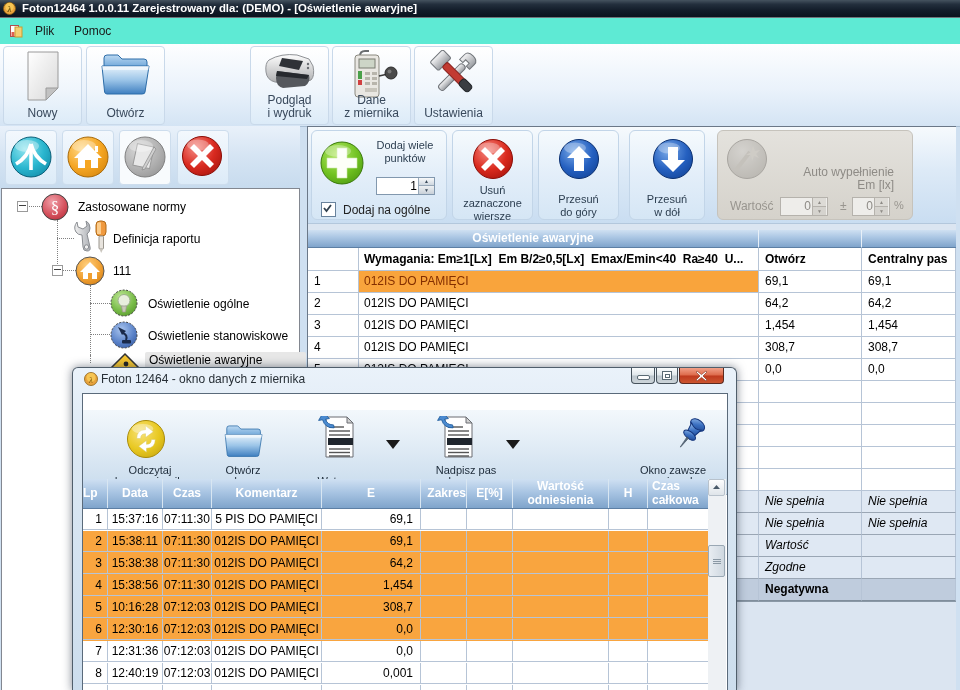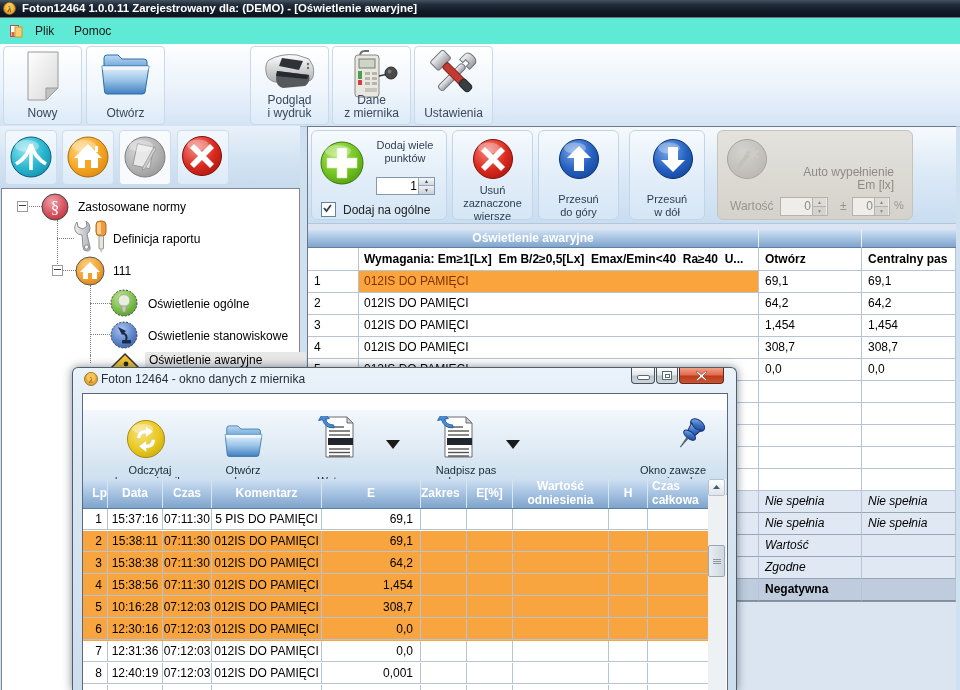--- a/index.html
+++ b/index.html
@@ -664,26 +664,26 @@
             <path d="M14 10 Q20 14 26 10 L24 20 Q20 22 16 20 Z" fill="url(#pin)" stroke="#12337a"></path>
             <ellipse cx="20" cy="21" rx="7" ry="3.5" fill="url(#pin)" stroke="#12337a"></ellipse>
             <path d="M19 24 L21 24 L20.2 36 L19.8 36 Z" fill="#5a6a7a" stroke="#3a4a5a" stroke-width="0.5"></path>
           </g>
         </svg>
       <div class="clbl" style="left:545px;top:55px;width:90px">Okno zawsze<br>na wierzchu</div>
     </div>
     <div id="ctable">
 
       <div class="abs hdrblue" style="left:0;top:0;width:626px;height:29px;border-bottom:1px solid #5d7fa4;font-size:12px">
-        <div class="ccell k0" style="height:29px;line-height:29px;border-bottom:none;border-right:1px solid #d8e6f2;text-align:right;padding-right:0">Lp</div>
+        <div class="ccell k0" style="height:29px;line-height:29px;border-bottom:none;border-right:1px solid #d8e6f2;text-align:left;padding-right:0">Lp</div>
         <div class="ccell k1" style="height:29px;line-height:29px;border-bottom:none;border-right:1px solid #d8e6f2">Data</div>
         <div class="ccell k2" style="height:29px;line-height:29px;border-bottom:none;border-right:1px solid #d8e6f2">Czas</div>
         <div class="ccell k3" style="height:29px;line-height:29px;border-bottom:none;border-right:1px solid #d8e6f2">Komentarz</div>
         <div class="ccell k4" style="height:29px;line-height:29px;border-bottom:none;border-right:1px solid #d8e6f2;text-align:center;padding-right:0">E</div>
-        <div class="ccell k5" style="height:29px;line-height:29px;border-bottom:none;border-right:1px solid #d8e6f2;text-align:left">Zakres</div>
+        <div class="ccell k5" style="height:29px;line-height:29px;border-bottom:none;border-right:1px solid #d8e6f2;text-align:right">Zakres</div>
         <div class="ccell k6" style="height:29px;line-height:29px;border-bottom:none;border-right:1px solid #d8e6f2;text-align:center">E[%]</div>
         <div class="ccell k7" style="height:29px;line-height:14px;border-bottom:none;border-right:1px solid #d8e6f2;text-align:center">Wartość<br>odniesienia</div>
         <div class="ccell k8" style="height:29px;line-height:29px;border-bottom:none;border-right:1px solid #d8e6f2;text-align:center">H</div>
         <div class="ccell k9" style="height:29px;line-height:14px;border-bottom:none;text-align:left;padding-left:4px">Czas<br>całkowa</div>
       </div>
 
       <div class="crow" style="top:30px">
         <div class="ccell k0">1</div>
         <div class="ccell k1">15:37:16</div>
         <div class="ccell k2">07:11:30</div>

